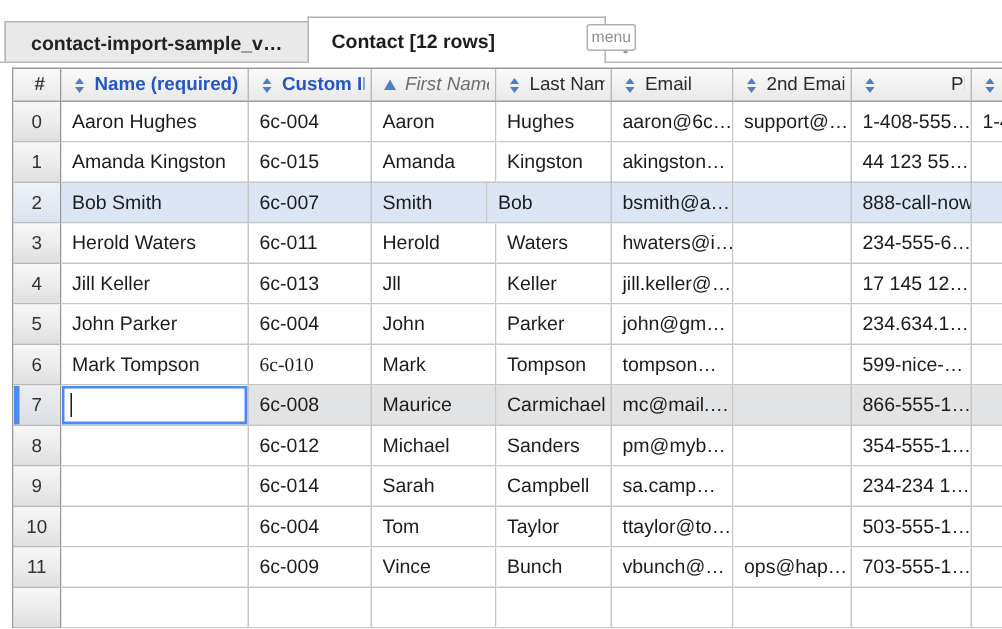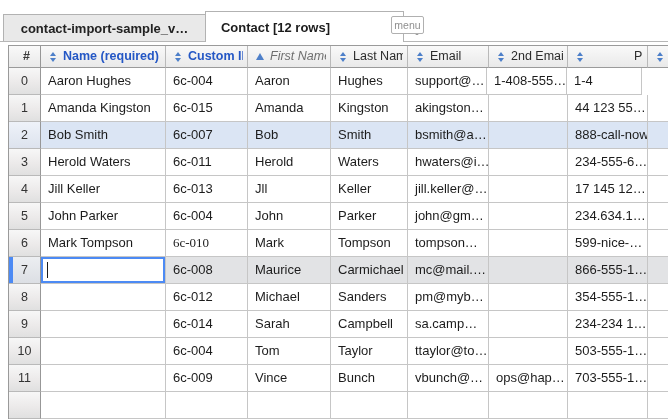--- a/index.html
+++ b/index.html
@@ -118,41 +118,42 @@
           <span class="sorticon"></span>
           <span class="hlabel"></span>
         </div>
       </div>
       <div class="grow">
         <div class="cell gutter" style="width: 32px; flex: 0 0 auto;"><span>0</span></div>
         <div class="cell " style="width: 125px; flex: 0 0 auto;"><span>Aaron Hughes</span></div>
         <div class="cell " style="width: 82px; flex: 0 0 auto;"><span>6c-004</span></div>
         <div class="cell " style="width: 83px; flex: 0 0 auto;"><span>Aaron</span></div>
         <div class="cell " style="width: 77px; flex: 0 0 auto;"><span>Hughes</span></div>
+        <div class="cell " style="width: 81px; flex: 0 0 auto;"><span>aaron@6c…</span></div>
         <div class="cell " style="width: 79px; flex: 0 0 auto;"><span>support@…</span></div>
         <div class="cell " style="width: 80px; flex: 0 0 auto;"><span>1-408-555…</span></div>
         <div class="cell " style="width: 75px; flex: 0 0 auto;"><span>1-4</span></div>
       </div>
       <div class="grow">
         <div class="cell gutter" style="width: 32px; flex: 0 0 auto;"><span>1</span></div>
         <div class="cell " style="width: 125px; flex: 0 0 auto;"><span>Amanda Kingston</span></div>
         <div class="cell " style="width: 82px; flex: 0 0 auto;"><span>6c-015</span></div>
         <div class="cell " style="width: 83px; flex: 0 0 auto;"><span>Amanda</span></div>
         <div class="cell " style="width: 77px; flex: 0 0 auto;"><span>Kingston</span></div>
         <div class="cell " style="width: 81px; flex: 0 0 auto;"><span>akingston…</span></div>
         <div class="cell " style="width: 79px; flex: 0 0 auto;"><span></span></div>
         <div class="cell " style="width: 80px; flex: 0 0 auto;"><span>44 123 55…</span></div>
         <div class="cell " style="width: 75px; flex: 0 0 auto;"><span></span></div>
       </div>
       <div class="grow">
         <div class="cell gutter hl-blue" style="width: 32px; flex: 0 0 auto;"><span>2</span></div>
         <div class="cell  hl-blue" style="width: 125px; flex: 0 0 auto;"><span>Bob Smith</span></div>
         <div class="cell  hl-blue" style="width: 82px; flex: 0 0 auto;"><span>6c-007</span></div>
+        <div class="cell  hl-blue" style="width: 77px; flex: 0 0 auto;"><span>Smith</span></div>
         <div class="cell  hl-blue" style="width: 83px; flex: 0 0 auto;"><span>Bob</span></div>
-        <div class="cell  hl-blue" style="width: 77px; flex: 0 0 auto;"><span>Smith</span></div>
         <div class="cell  hl-blue" style="width: 81px; flex: 0 0 auto;"><span>bsmith@a…</span></div>
         <div class="cell  hl-blue" style="width: 79px; flex: 0 0 auto;"><span></span></div>
         <div class="cell  hl-blue" style="width: 80px; flex: 0 0 auto;"><span>888-call-now</span></div>
         <div class="cell  hl-blue" style="width: 75px; flex: 0 0 auto;"><span></span></div>
       </div>
       <div class="grow">
         <div class="cell gutter" style="width: 32px; flex: 0 0 auto;"><span>3</span></div>
         <div class="cell " style="width: 125px; flex: 0 0 auto;"><span>Herold Waters</span></div>
         <div class="cell " style="width: 82px; flex: 0 0 auto;"><span>6c-011</span></div>
         <div class="cell " style="width: 83px; flex: 0 0 auto;"><span>Herold</span></div>

